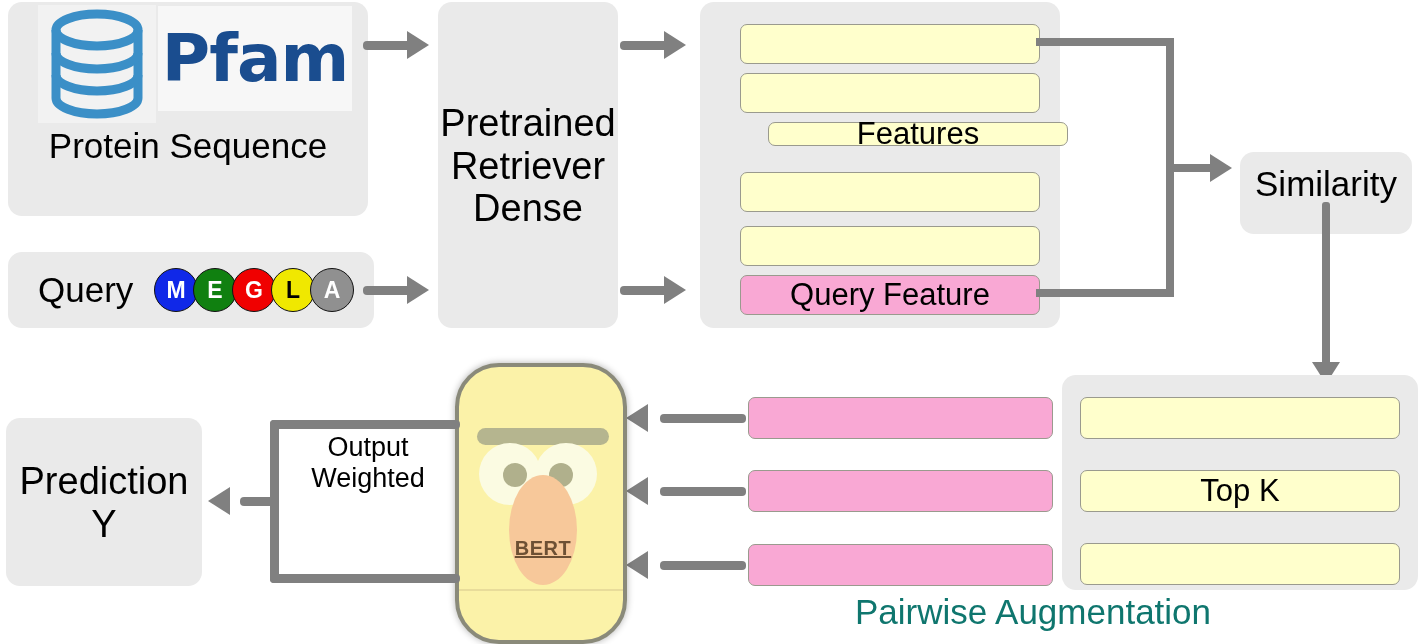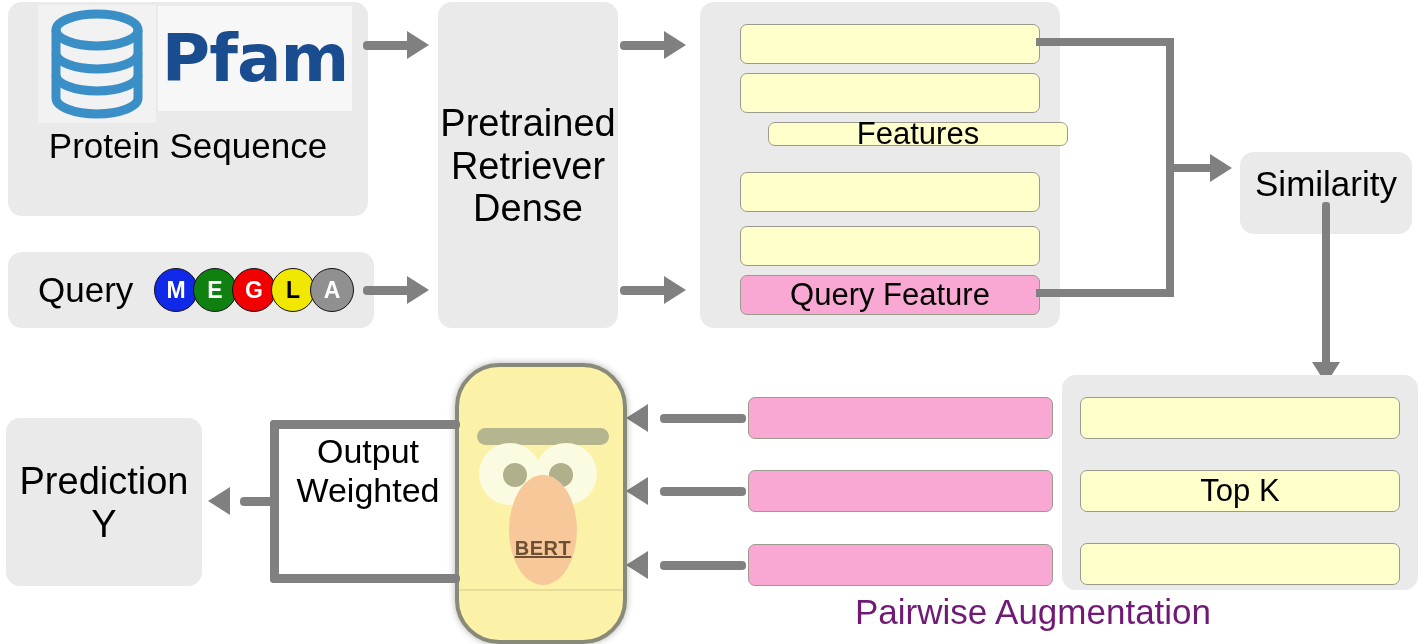--- a/index.html
+++ b/index.html
@@ -286,21 +286,21 @@
   <div class="bar green" style="position:absolute; left:748px; top:397px; width:305px; height:42px;">
     <span></span>
   </div>
   <div class="bar green" style="position:absolute; left:748px; top:470px; width:305px; height:42px;">
     <span></span>
   </div>
   <div class="bar green" style="position:absolute; left:748px; top:544px; width:305px; height:42px;">
     <span></span>
   </div>
 
-  <div class="abs" style="left:855px; top:592px; font-size:35px; color:#701a75;">Pairwise Augmentation</div>
+  <div class="abs" style="left:855px; top:592px; font-size:35px; color:#0f766e;">Pairwise Augmentation</div>
 
   <div>
     <div class="arrow-shaft" style="left:660px; top:414px; width:86px; height:9px; border-radius:4px;"></div>
     <div class="arrow-head ah-left" style="left:626px; top:404px;"></div>
   </div>
   <div>
     <div class="arrow-shaft" style="left:660px; top:487px; width:86px; height:9px; border-radius:4px;"></div>
     <div class="arrow-head ah-left" style="left:626px; top:477px;"></div>
   </div>
   <div>
@@ -318,21 +318,21 @@
       <span style="position:relative; top:18px;">BERT</span>
     </div>
     <div id="bert-mouthline" style="left:0px; top:222px; width:164px;"></div>
   </div>
 
   <div>
     <div class="bracket-edge" style="left:270px; top:420px; width:190px; height:9px; border-radius:4px;"></div>
     <div class="bracket-edge" style="left:270px; top:420px; width:9px; height:163px; border-radius:4px;"></div>
     <div class="bracket-edge" style="left:270px; top:574px; width:190px; height:9px; border-radius:4px;"></div>
   </div>
-  <div id="owp-label" style="left:288px; top:432px; width:160px; font-size:34px;">
+  <div id="owp-label" style="left:288px; top:432px; width:160px; font-size:27px;">
     <div>Output</div>
     <div>Weighted</div>
   </div>
 
   <div>
     <div class="arrow-shaft" style="left:240px; top:497px; width:36px; height:9px; border-radius:4px;"></div>
     <div class="arrow-head ah-left" style="left:208px; top:487px;"></div>
   </div>
 
   <div class="abs panel" style="left:6px; top:418px; width:196px; height:168px;">

